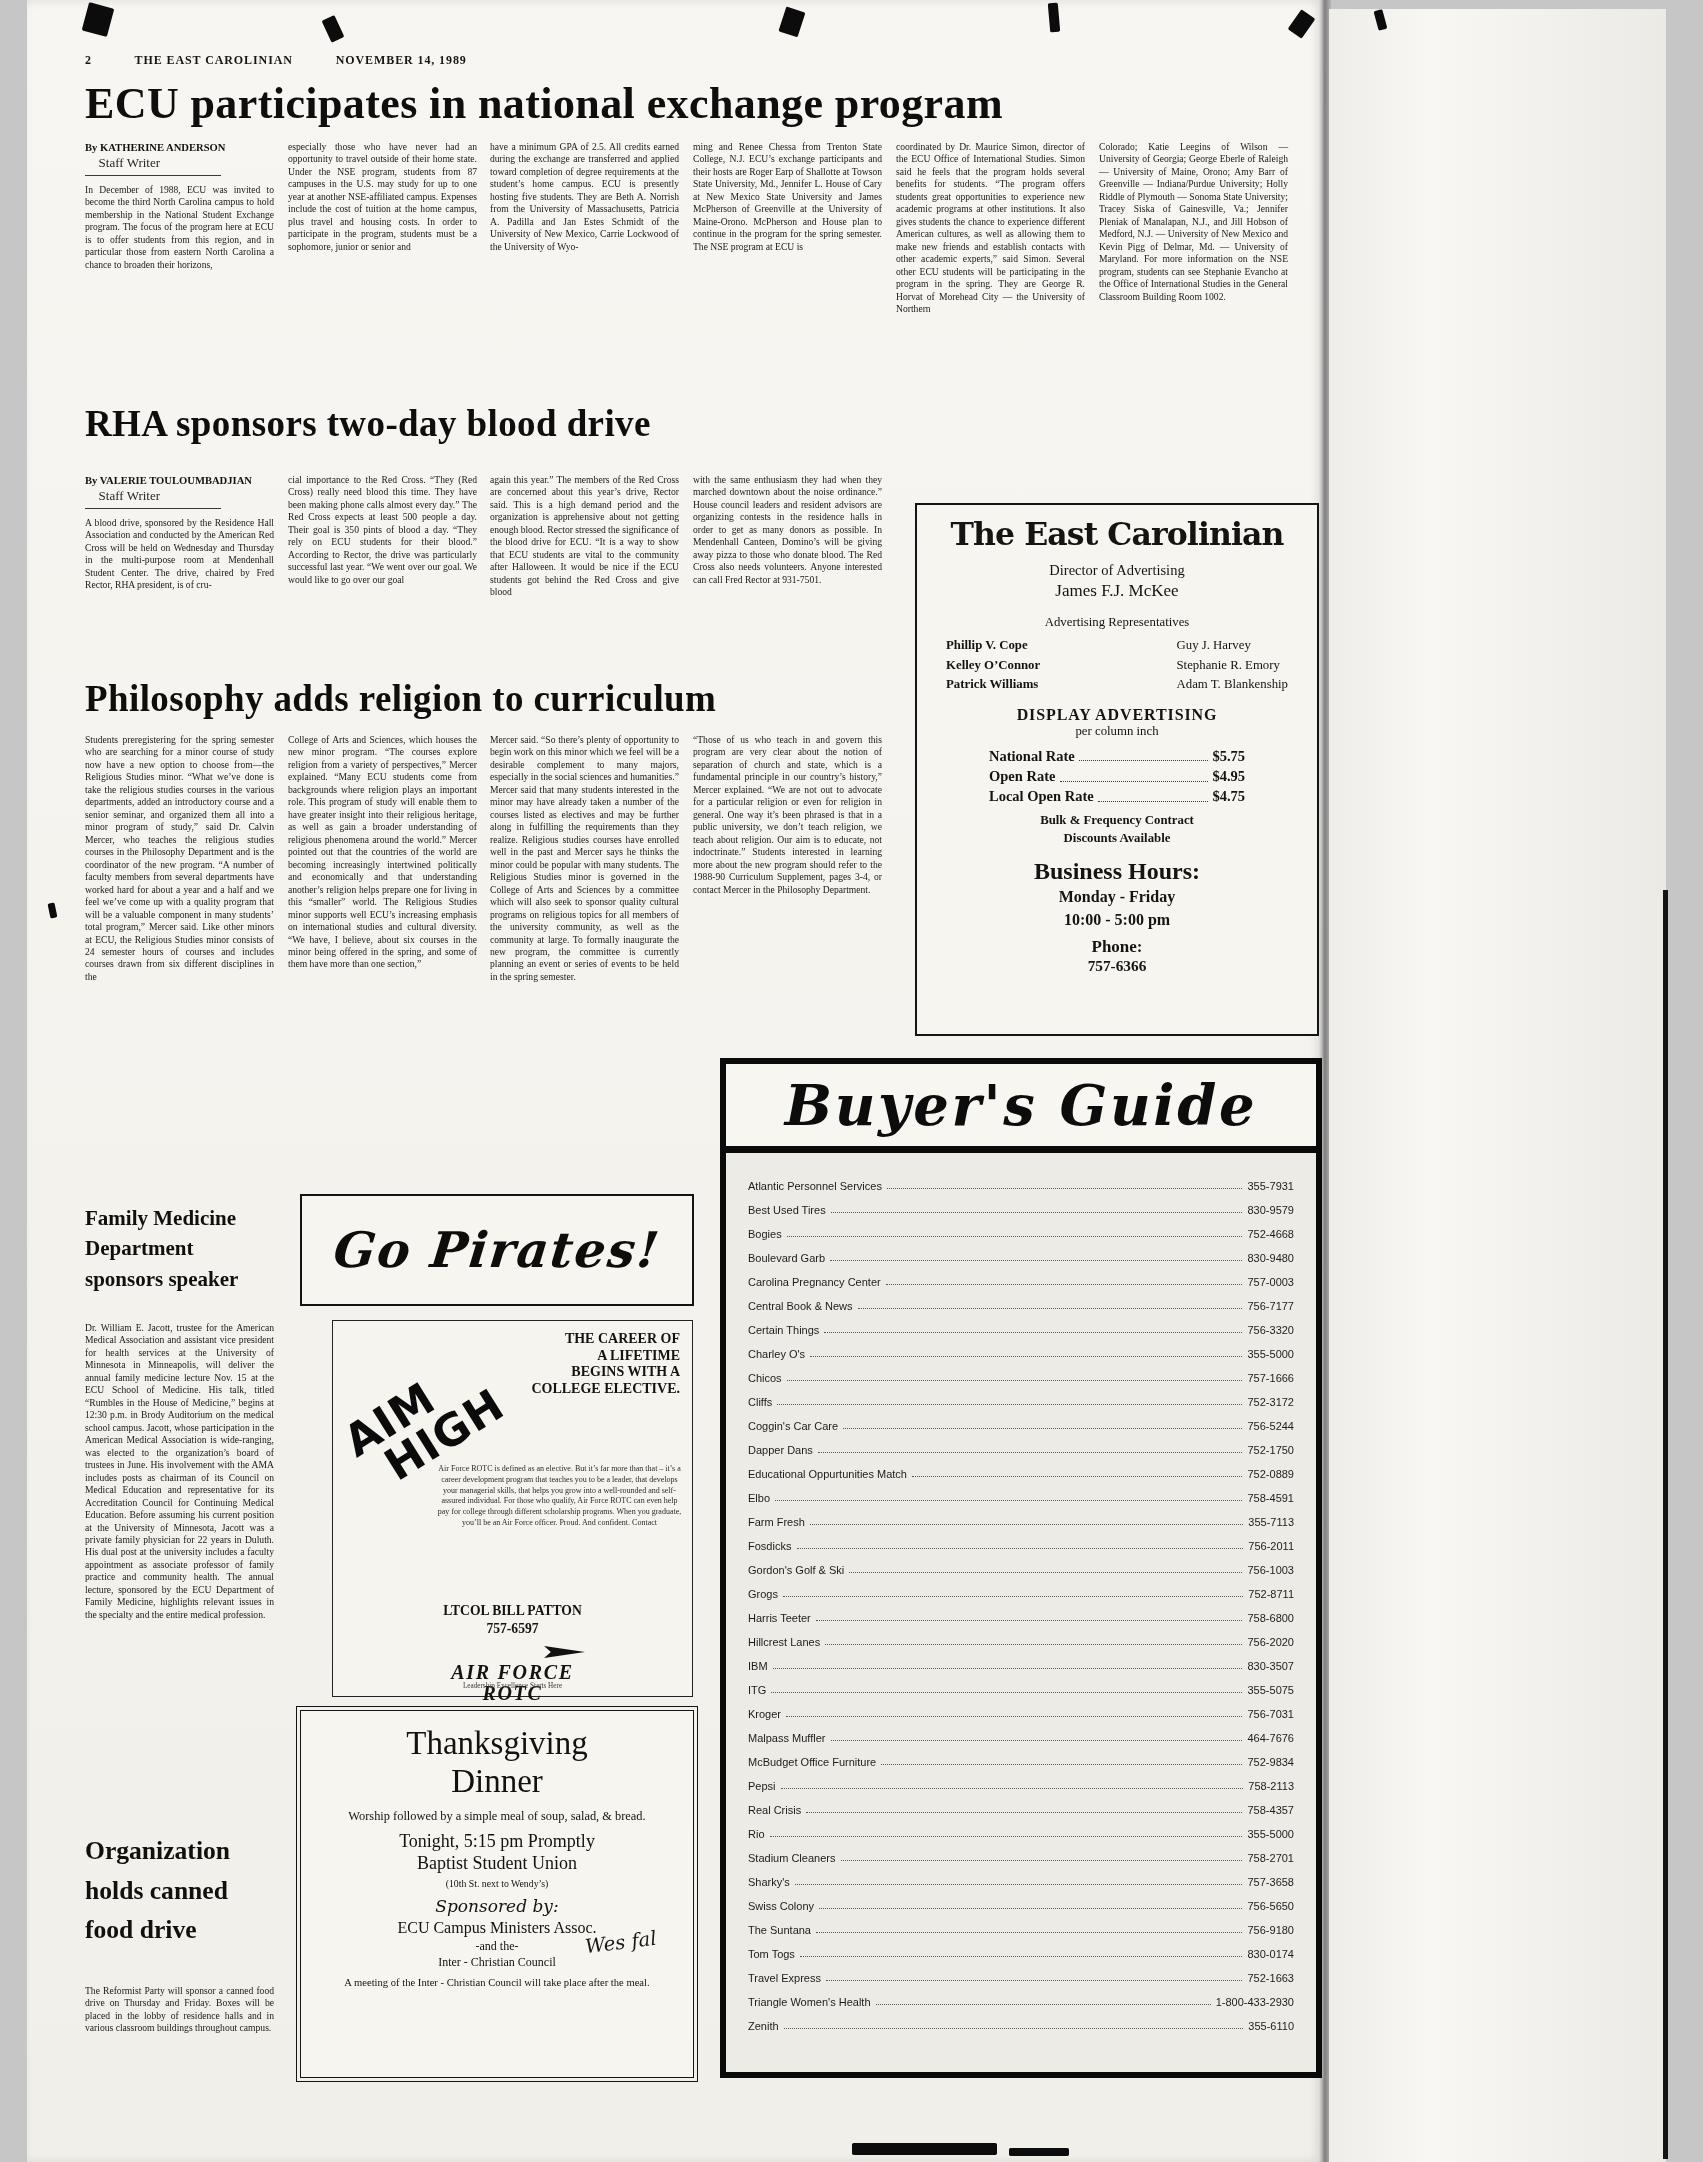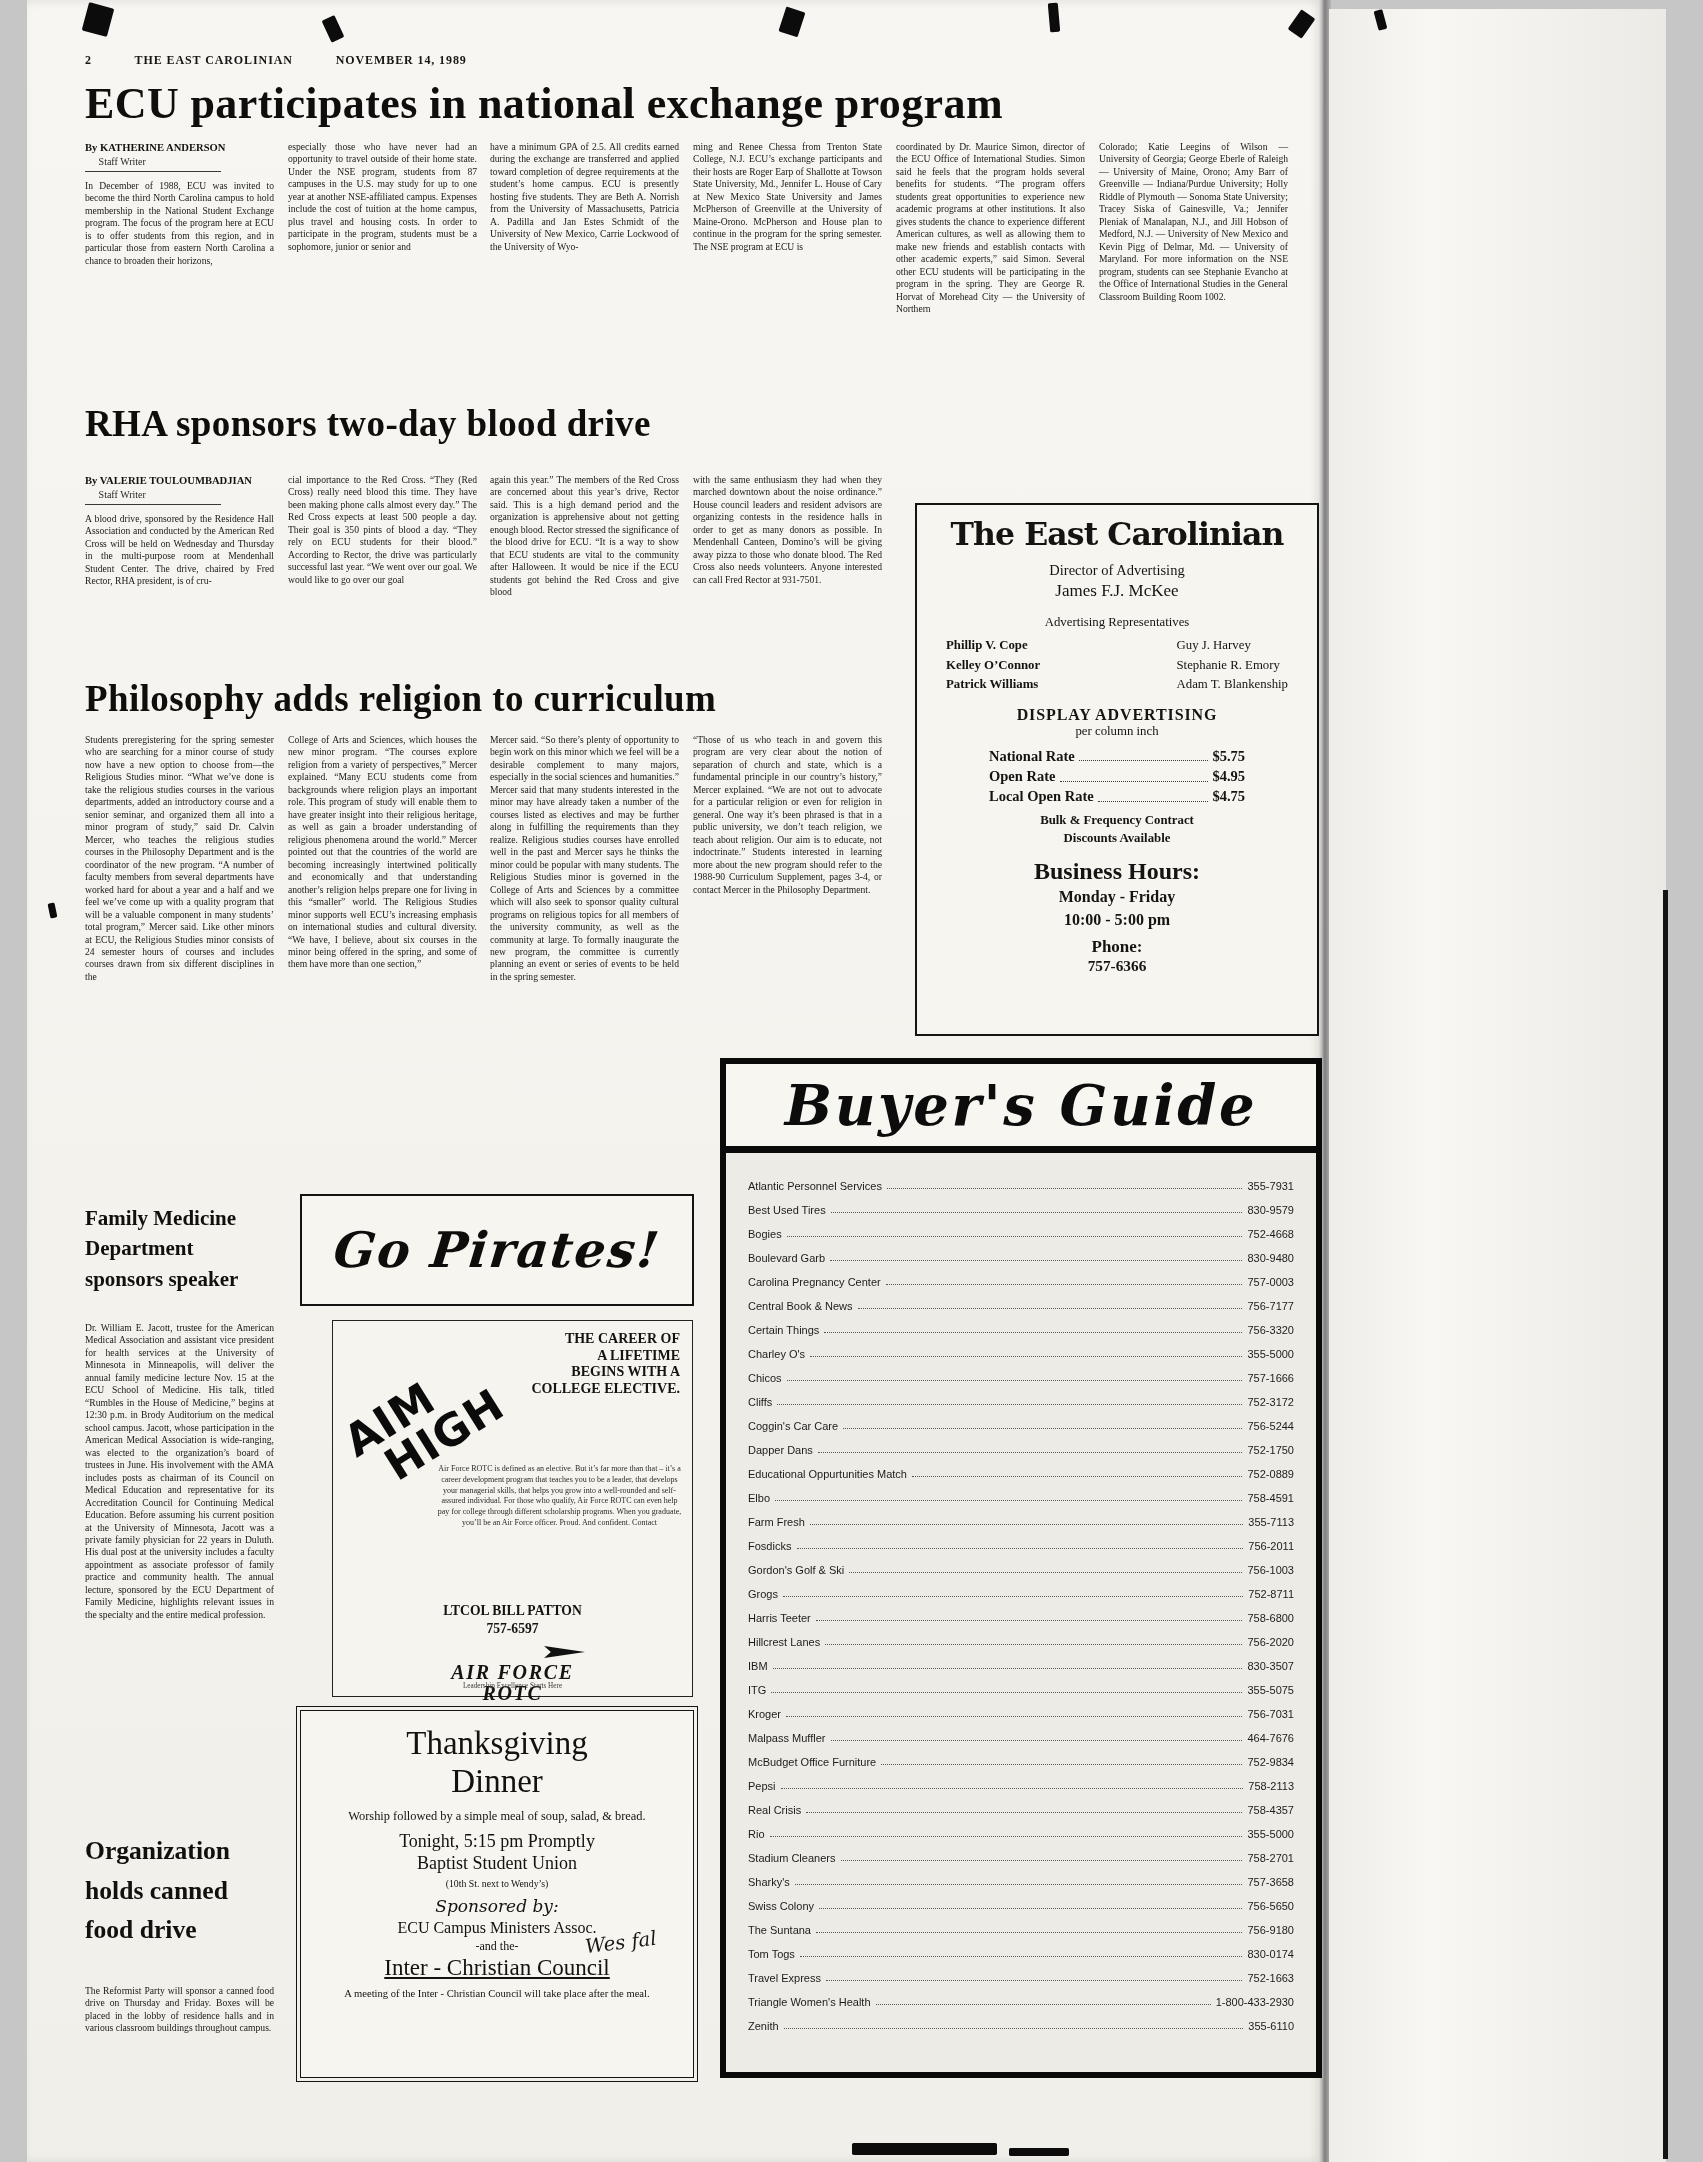--- a/index.html
+++ b/index.html
@@ -18,21 +18,21 @@
 
   
   .masthead { position:absolute; left:58px; top:53px; font-weight:bold; font-size:12px;
               letter-spacing:0.9px; color:#181614; }
   .masthead span { margin-right:39px; }
 
   .headline { position:absolute; font-weight:bold; color:#0f0e0c; letter-spacing:0.4px; line-height:1.02; }
 
   .col { position:absolute; width:189px; font-size:9.6px; line-height:1.3; text-align:justify; color:#1b1916; }
   .byline-name { font-weight:bold; font-size:10.6px; color:#141210; }
-  .byline-role { font-size:10px; margin-left:13.6px; color:#2a2825; }
+  .byline-role { font-size:13px; margin-left:13.6px; color:#2a2825; }
   .byline-rule { width:136px; border-bottom:1.3px solid #3a3835; margin:3.4px 0 7.7px; }
 
   
   .adbox { position:absolute; left:888px; top:503px; width:404px; height:533px;
            border:2.6px solid #141414; background:#f6f5f0; text-align:center; padding:10.2px 17px; color:#161412; }
   .adbox-nameplate { font-family:"DejaVu Serif",serif; font-weight:bold; font-size:31.5px;
            letter-spacing:-0.9px; white-space:nowrap; margin-bottom:10.2px; }
   .adbox-director { font-size:14.5px; margin-bottom:1.7px; }
   .adbox-director-name { font-size:17px; margin-bottom:13.6px; }
   .adbox-reps-label { font-size:12.8px; margin-bottom:6.8px; }
@@ -94,21 +94,21 @@
   .thx-title { font-size:33px; line-height:1.15; }
   .thx-meal { font-size:12.4px; margin-top:8.5px; }
   .thx-time { font-size:18px; margin-top:6.8px; }
   .thx-place { font-size:18px; margin-top:1.7px; }
   .thx-addr { font-size:9.8px; margin-top:3.4px; }
   .thx-sponsored { font-family:"DejaVu Serif",serif; font-style:italic; font-size:17px; margin-top:6.8px; }
   .thx-hand { position:absolute; right:36px; top:220px; font-family:"DejaVu Serif",serif; font-style:italic;
          font-size:19.6px; transform:rotate(-7deg); color:#1a1815; }
   .thx-org1 { font-size:16px; margin-top:3.4px; }
   .thx-and { font-size:12px; margin-top:1.7px; }
-  .thx-org2 { font-size:23px; margin-top:1.7px;text-decoration:underline; }
+  .thx-org2 { font-size:12px; margin-top:1.7px; }
   .thx-footer { font-size:10.6px; margin-top:5.1px; line-height:1.35; }
 </style>
 </head>
 <body>
 
 <div class="paper">
 
   <div class="masthead">
     <span>2</span>
     <span>THE EAST CAROLINIAN</span>

